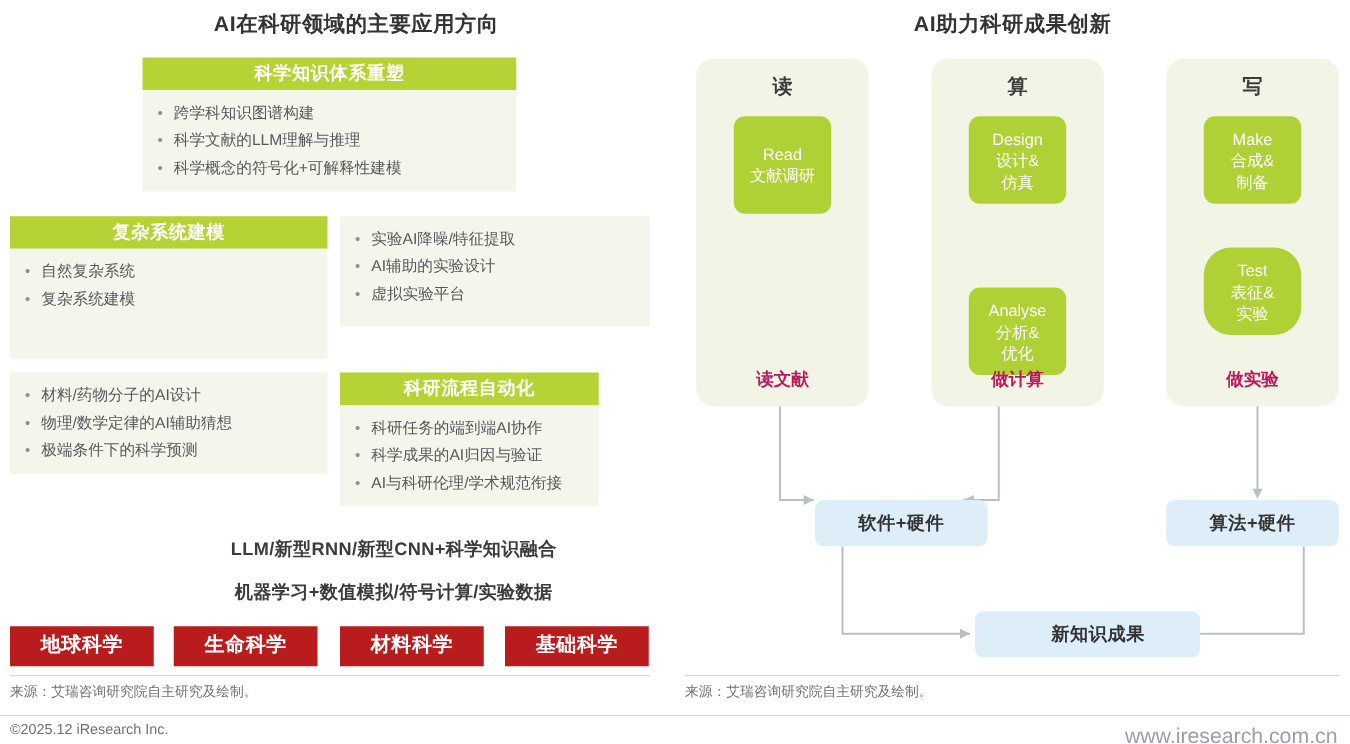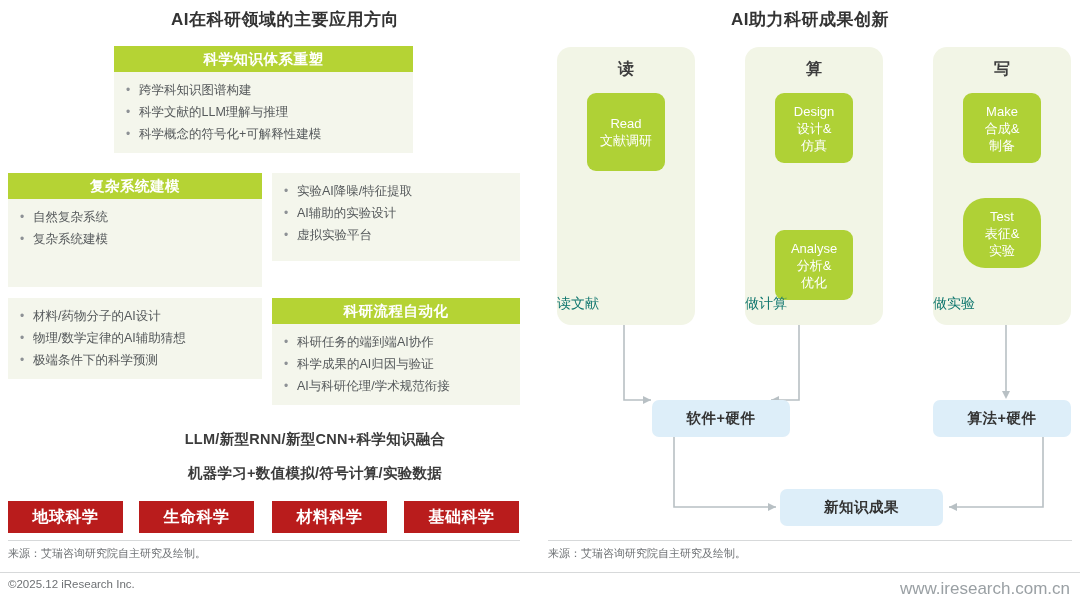--- a/index.html
+++ b/index.html
@@ -74,21 +74,21 @@
     position:absolute;
     background:#f2f5e6;
     border-radius:14px;
   }
   .col-title{
     position:absolute;top:12px;left:0;width:100%;
     text-align:center;font-size:16px;font-weight:bold;color:#3d3d3d;
   }
   .col-foot{
     position:absolute;bottom:12px;left:0;width:100%;
-    font-size:14px;color:#0f766e;
+    text-align:center;font-size:14px;color:#be185d;font-weight:bold;
   }
   .chip{
     position:absolute;
     background:#afd136;border-radius:9px;
     color:#ffffff;
     display:flex;flex-direction:column;
     align-items:center;justify-content:center;
     font-size:13px;line-height:17px;
     text-align:center;
   }
@@ -177,21 +177,21 @@
         <span class="dot">•</span>
         <span class="btxt">物理/数学定律的AI辅助猜想</span>
       </div>
       <div class="bullet">
         <span class="dot">•</span>
         <span class="btxt">极端条件下的科学预测</span>
       </div>
     </div>
   </div>
 
-  <div class="card" style="left:272px;top:298px;width:248px;">
+  <div class="card" style="left:272px;top:298px;width:207px;">
     <div class="card-head">科研流程自动化</div>
     <div class="card-body">
       <div class="bullet">
         <span class="dot">•</span>
         <span class="btxt">科研任务的端到端AI协作</span>
       </div>
       <div class="bullet">
         <span class="dot">•</span>
         <span class="btxt">科学成果的AI归因与验证</span>
       </div>
@@ -286,20 +286,20 @@
 
   <div class="arrow" style="left:395px;top:437px;">
     <svg width="120" height="80" viewBox="0 0 120 80">
       <path d="M108 0 L108 70 L14 70" fill="none" stroke="#b8c0c4" stroke-width="1.6"></path>
       <path d="M14 70 l8 -4 l0 8 z" fill="#b8c0c4"></path>
     </svg>
   </div>
 
   <div class="bbox" style="left:112px;top:400px;width:138px;height:37px;">软件+硬件</div>
   <div class="bbox" style="left:393px;top:400px;width:138px;height:37px;">算法+硬件</div>
-  <div class="bbox" style="left:240px;top:489px;width:163px;height:37px;">新知识成果</div>
+  <div class="bbox" style="left:240px;top:489px;width:163px;height:37px;padding-left:17px;">新知识成果</div>
 
   <div class="src" style="left:8px;top:540px;width:524px;">来源：艾瑞咨询研究院自主研究及绘制。</div>
 </div>
 
 <div class="hr-bottom" style="top:572px;"></div>
 <div class="copyright" style="left:8px;top:578px;">©2025.12 iResearch Inc.</div>
 <div class="wm" style="right:10px;top:579px;">www.iresearch.com.cn</div>
 
 </body></html>

